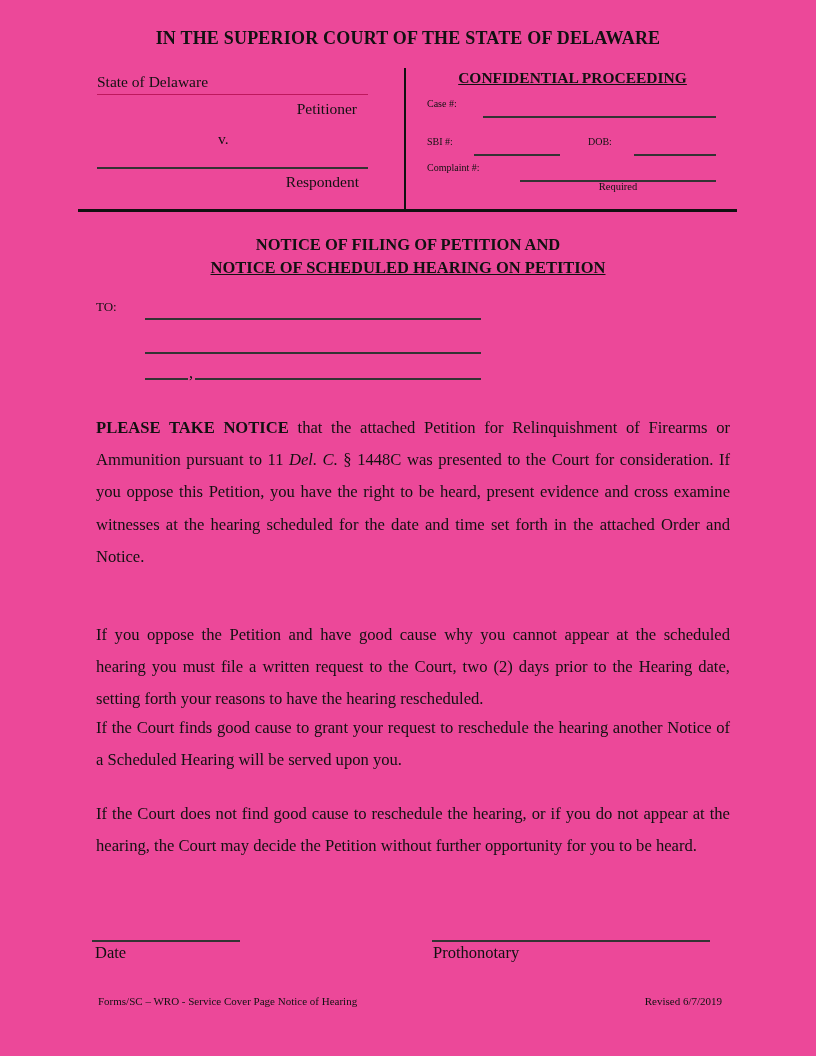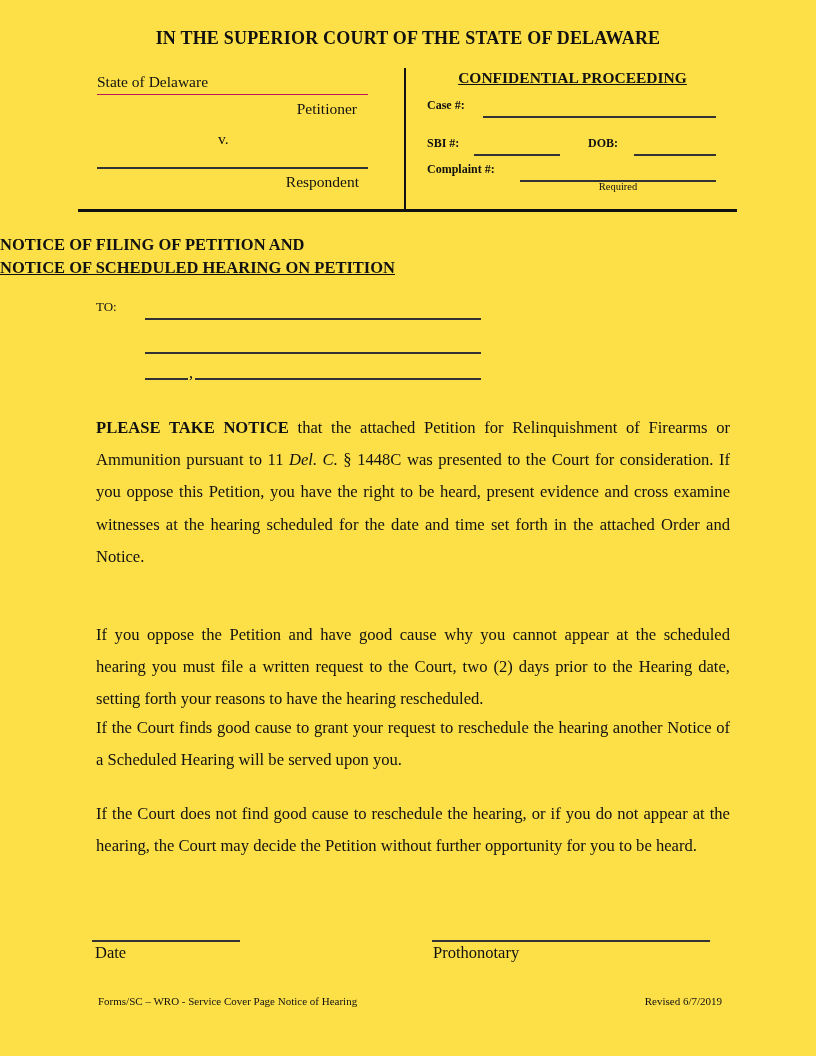--- a/index.html
+++ b/index.html
@@ -1,20 +1,20 @@
 <!DOCTYPE html>
 <html><head>
 <meta charset="utf-8">
 <style>
   html, body { margin: 0; padding: 0; background: #ffffff; }
   .page {
     position: relative;
     width: 816px;
     height: 1056px;
-    background: #fde047;
+    background: #ec4899;
     font-family: "Liberation Serif", "DejaVu Serif", serif;
     color: #111111;
     overflow: hidden;
   }
   .abs { position: absolute; }
 
   
   .court-title {
     left: 0; top: 28px; width: 100%;
     text-align: center;
@@ -56,31 +56,32 @@
     position: absolute; left: 19px; top: 111px;
     width: 262px; text-align: right;
   }
   .conf-heading {
     position: absolute; left: 330px; top: 7px; width: 329px;
     text-align: center;
     font-weight: bold;
     font-size: 15.5px;
     text-decoration: underline;
   }
-  .cap-lbl { position: absolute; font-size: 12px; font-weight: bold; }
+  .cap-lbl { position: absolute; font-size: 10px; }
   .blank-line { position: absolute; border-bottom: 2px solid #333; height: 18px; }
   .required-note {
     position: absolute; left: 442px; top: 119px; width: 196px;
     text-align: center;
     font-size: 10.5px;
   }
 
   
   .notice-title {
     left: 0; top: 233px; width: 100%;
+    text-align: center;
     font-weight: bold;
     font-size: 16.5px;
     line-height: 23px;
   }
   .notice-title .underlined { text-decoration: underline; }
 
   
   .to-label { left: 96px; top: 299px; font-size: 13px; }
   .to-line { position: absolute; height: 19px; border-bottom: 2px solid #333; }
   .to-line-1 { left: 145px; top: 299px; width: 336px; }

